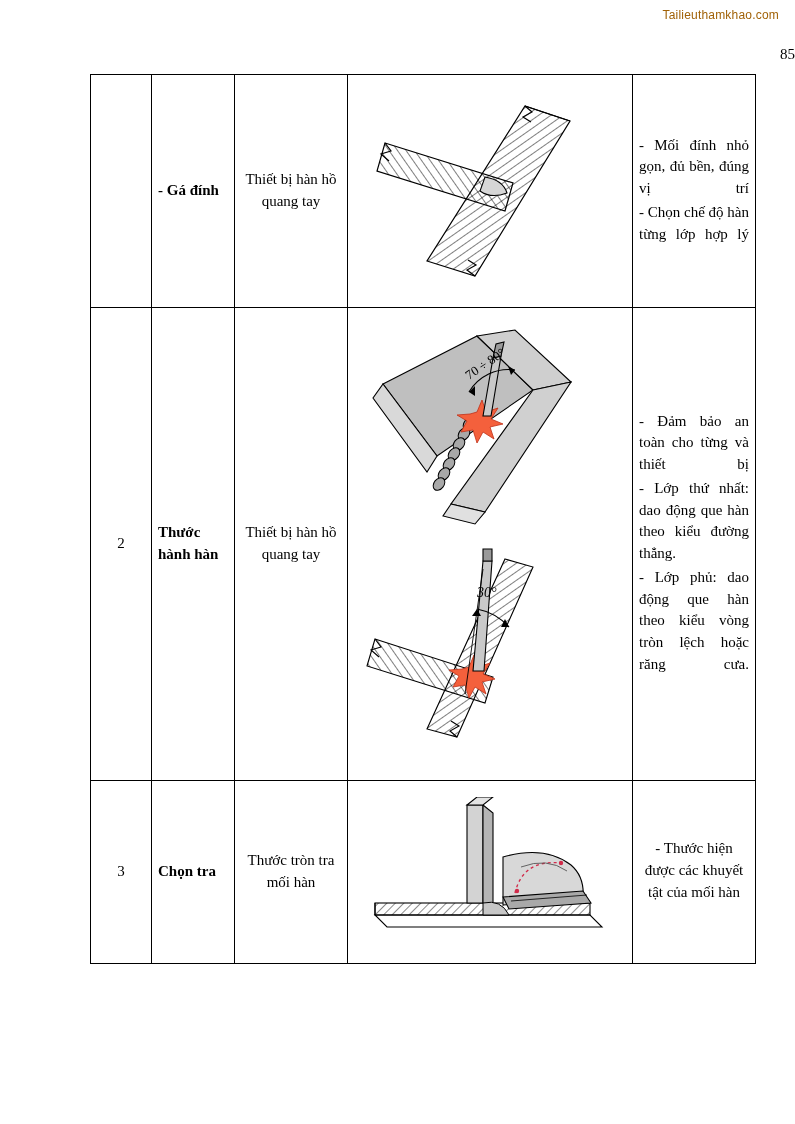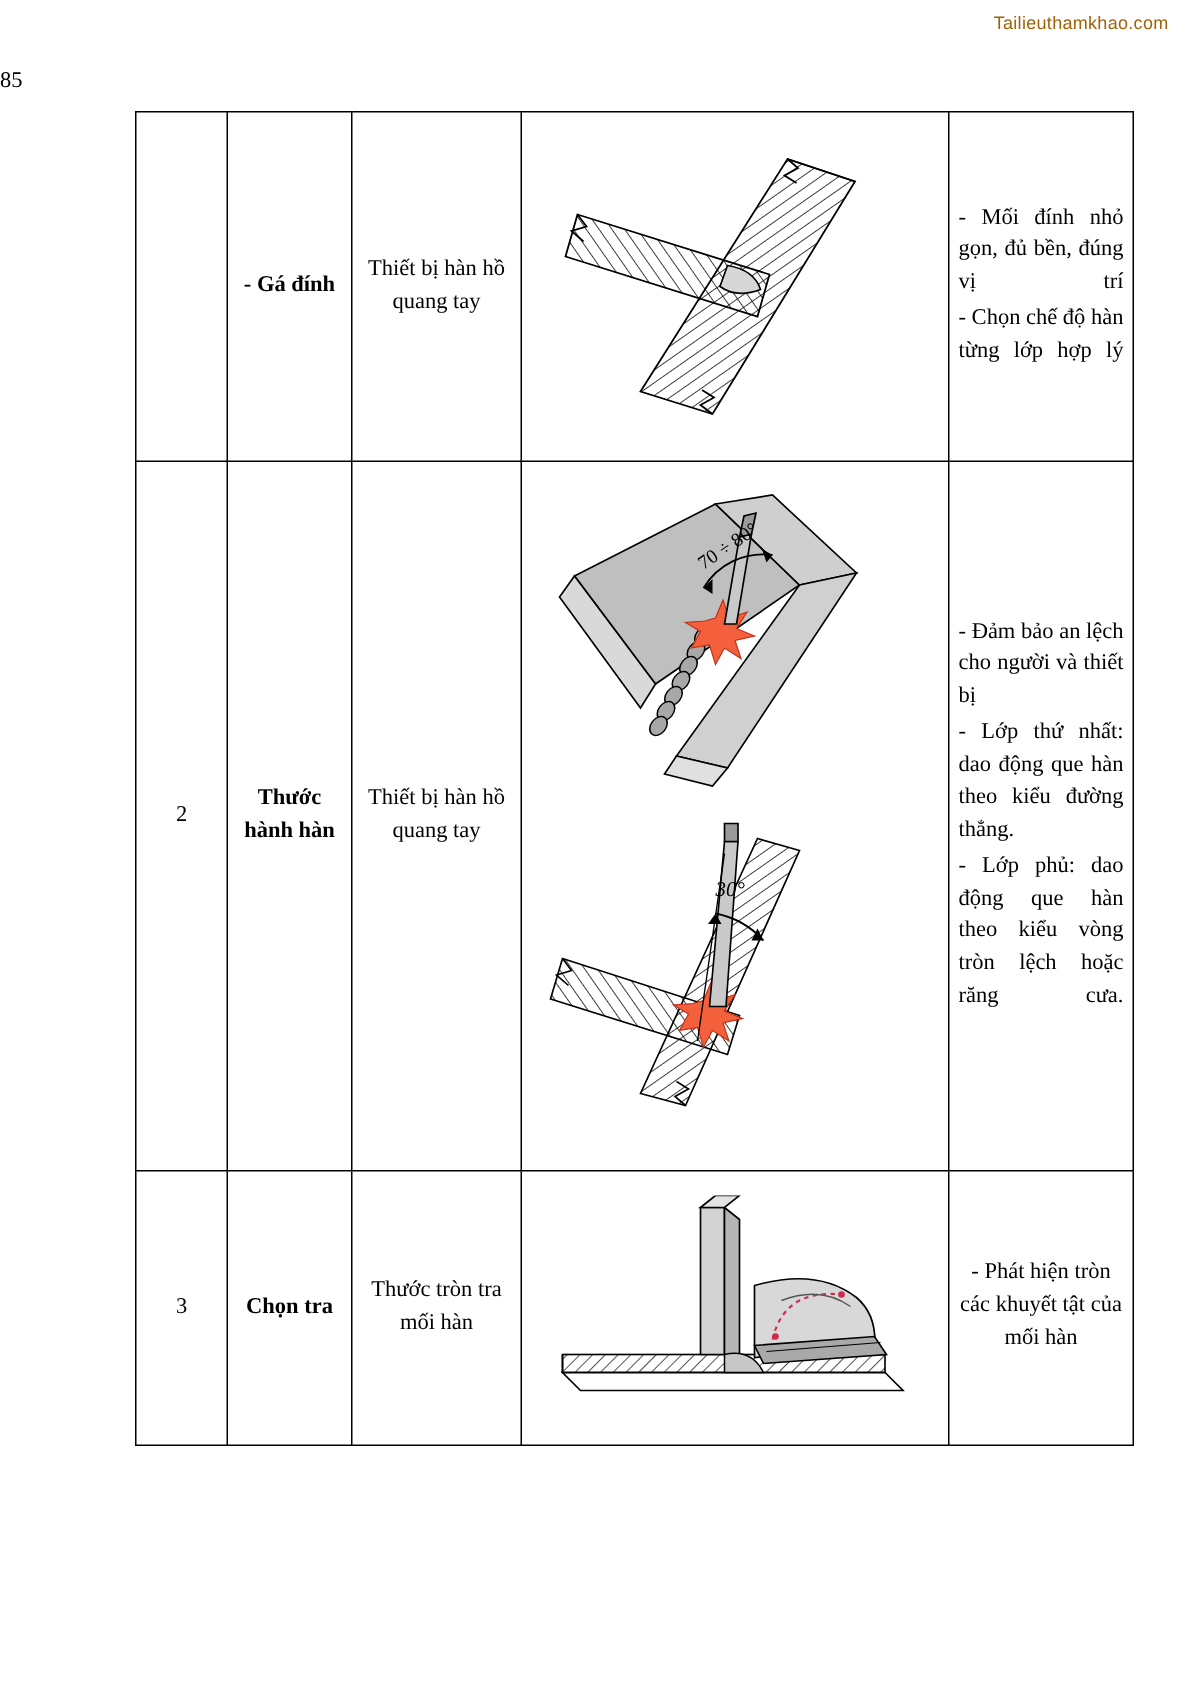--- a/index.html
+++ b/index.html
@@ -22,40 +22,40 @@
     font-family: "Liberation Sans", sans-serif;
     font-size: 12px;
     color: #a16207;
     letter-spacing: 0.2px;
   }
   .page-number {
     position: absolute;
     top: 46px;
     left: 0;
     width: 795px;
-    text-align: left;
+    text-align: right;
     font-size: 15px;
   }
   table.doc-table {
     position: absolute;
     left: 90px;
     top: 74px;
     width: 628px;
     border-collapse: collapse;
     table-layout: fixed;
   }
   table.doc-table td {
     border: 1px solid #000000;
     vertical-align: middle;
     padding: 16px 6px;
     font-size: 15px;
     line-height: 1.45;
   }
   td.col-idx   { width: 48px;  text-align: center; }
-  td.col-step  { width: 70px;  text-align: center; font-weight: bold; }
+  td.col-step  { width: 70px;  text-align: left; font-weight: bold; }
   td.col-tool  { width: 100px; text-align: center; }
   td.col-img   { width: 272px; text-align: center; padding: 6px 2px; }
   td.col-note  { width: 110px; text-align: justify; text-align-last: justify; vertical-align: top; padding-top: 10px; }
   td.col-note.center-note { text-align: center; text-align-last: center; vertical-align: middle; }
   .note-p { margin: 0 0 2px 0; }
   .fig { display: block; margin: 0 auto; }
   .r1 { height: 224px; }
   .r2 { height: 470px; }
   .r3 { height: 170px; }
 </style>
@@ -163,21 +163,21 @@
 
             <path d="M100,145 L118,20" fill="none" stroke="#000" stroke-width="0.9"></path>
             <path d="M112,60 A58,58 0 0 1 144,78" fill="none" stroke="#000" stroke-width="1.2"></path>
             <polygon points="112,60 107,67 116,67" fill="#000"></polygon>
             <polygon points="144,78 140,70 136,78" fill="#000"></polygon>
             <text x="112" y="48" font-family="Liberation Serif, serif" font-size="14" font-style="italic">30°</text>
           </g>
         </svg>
       </td>
       <td class="col-note">
-        <p class="note-p">- Đảm bảo an lệch cho người và thiết bị</p>
+        <p class="note-p">- Đảm bảo an toàn cho từng và thiết bị</p>
         <p class="note-p">- Lớp thứ nhất: dao động que hàn theo kiểu đường thẳng.</p>
         <p class="note-p">- Lớp phủ: dao động que hàn theo kiểu vòng tròn lệch hoặc răng cưa.</p>
       </td>
     </tr>
 
     <tr class="r3">
       <td class="col-idx">3</td>
       <td class="col-step">Chọn tra</td>
       <td class="col-tool">Thước tròn tra mối hàn</td>
       <td class="col-img">
@@ -203,17 +203,17 @@
             <path d="M138,100 l80,-6 l8,12 l-82,6 z" fill="#a9a9a9" stroke="#000" stroke-width="1.1"></path>
             <path d="M150,96 q8,-34 46,-30" fill="none" stroke="#d12b4a" stroke-width="1.4" stroke-dasharray="3 3"></path>
             <circle cx="152" cy="94" r="2.2" fill="#d12b4a"></circle>
             <circle cx="196" cy="66" r="2.2" fill="#d12b4a"></circle>
             <path d="M156,70 q26,-10 46,4" fill="none" stroke="#555" stroke-width="0.9"></path>
             <line x1="146" y1="104" x2="222" y2="98" stroke="#000" stroke-width="0.8"></line>
           </g>
         </svg>
       </td>
       <td class="col-note center-note">
-        <p class="note-p">- Phát hiện tròn các khuyết tật của mối hàn</p>
+        <p class="note-p">- Thước hiện được các khuyết tật của mối hàn</p>
       </td>
     </tr>
   </tbody>
 </table>
 
 </body></html>

